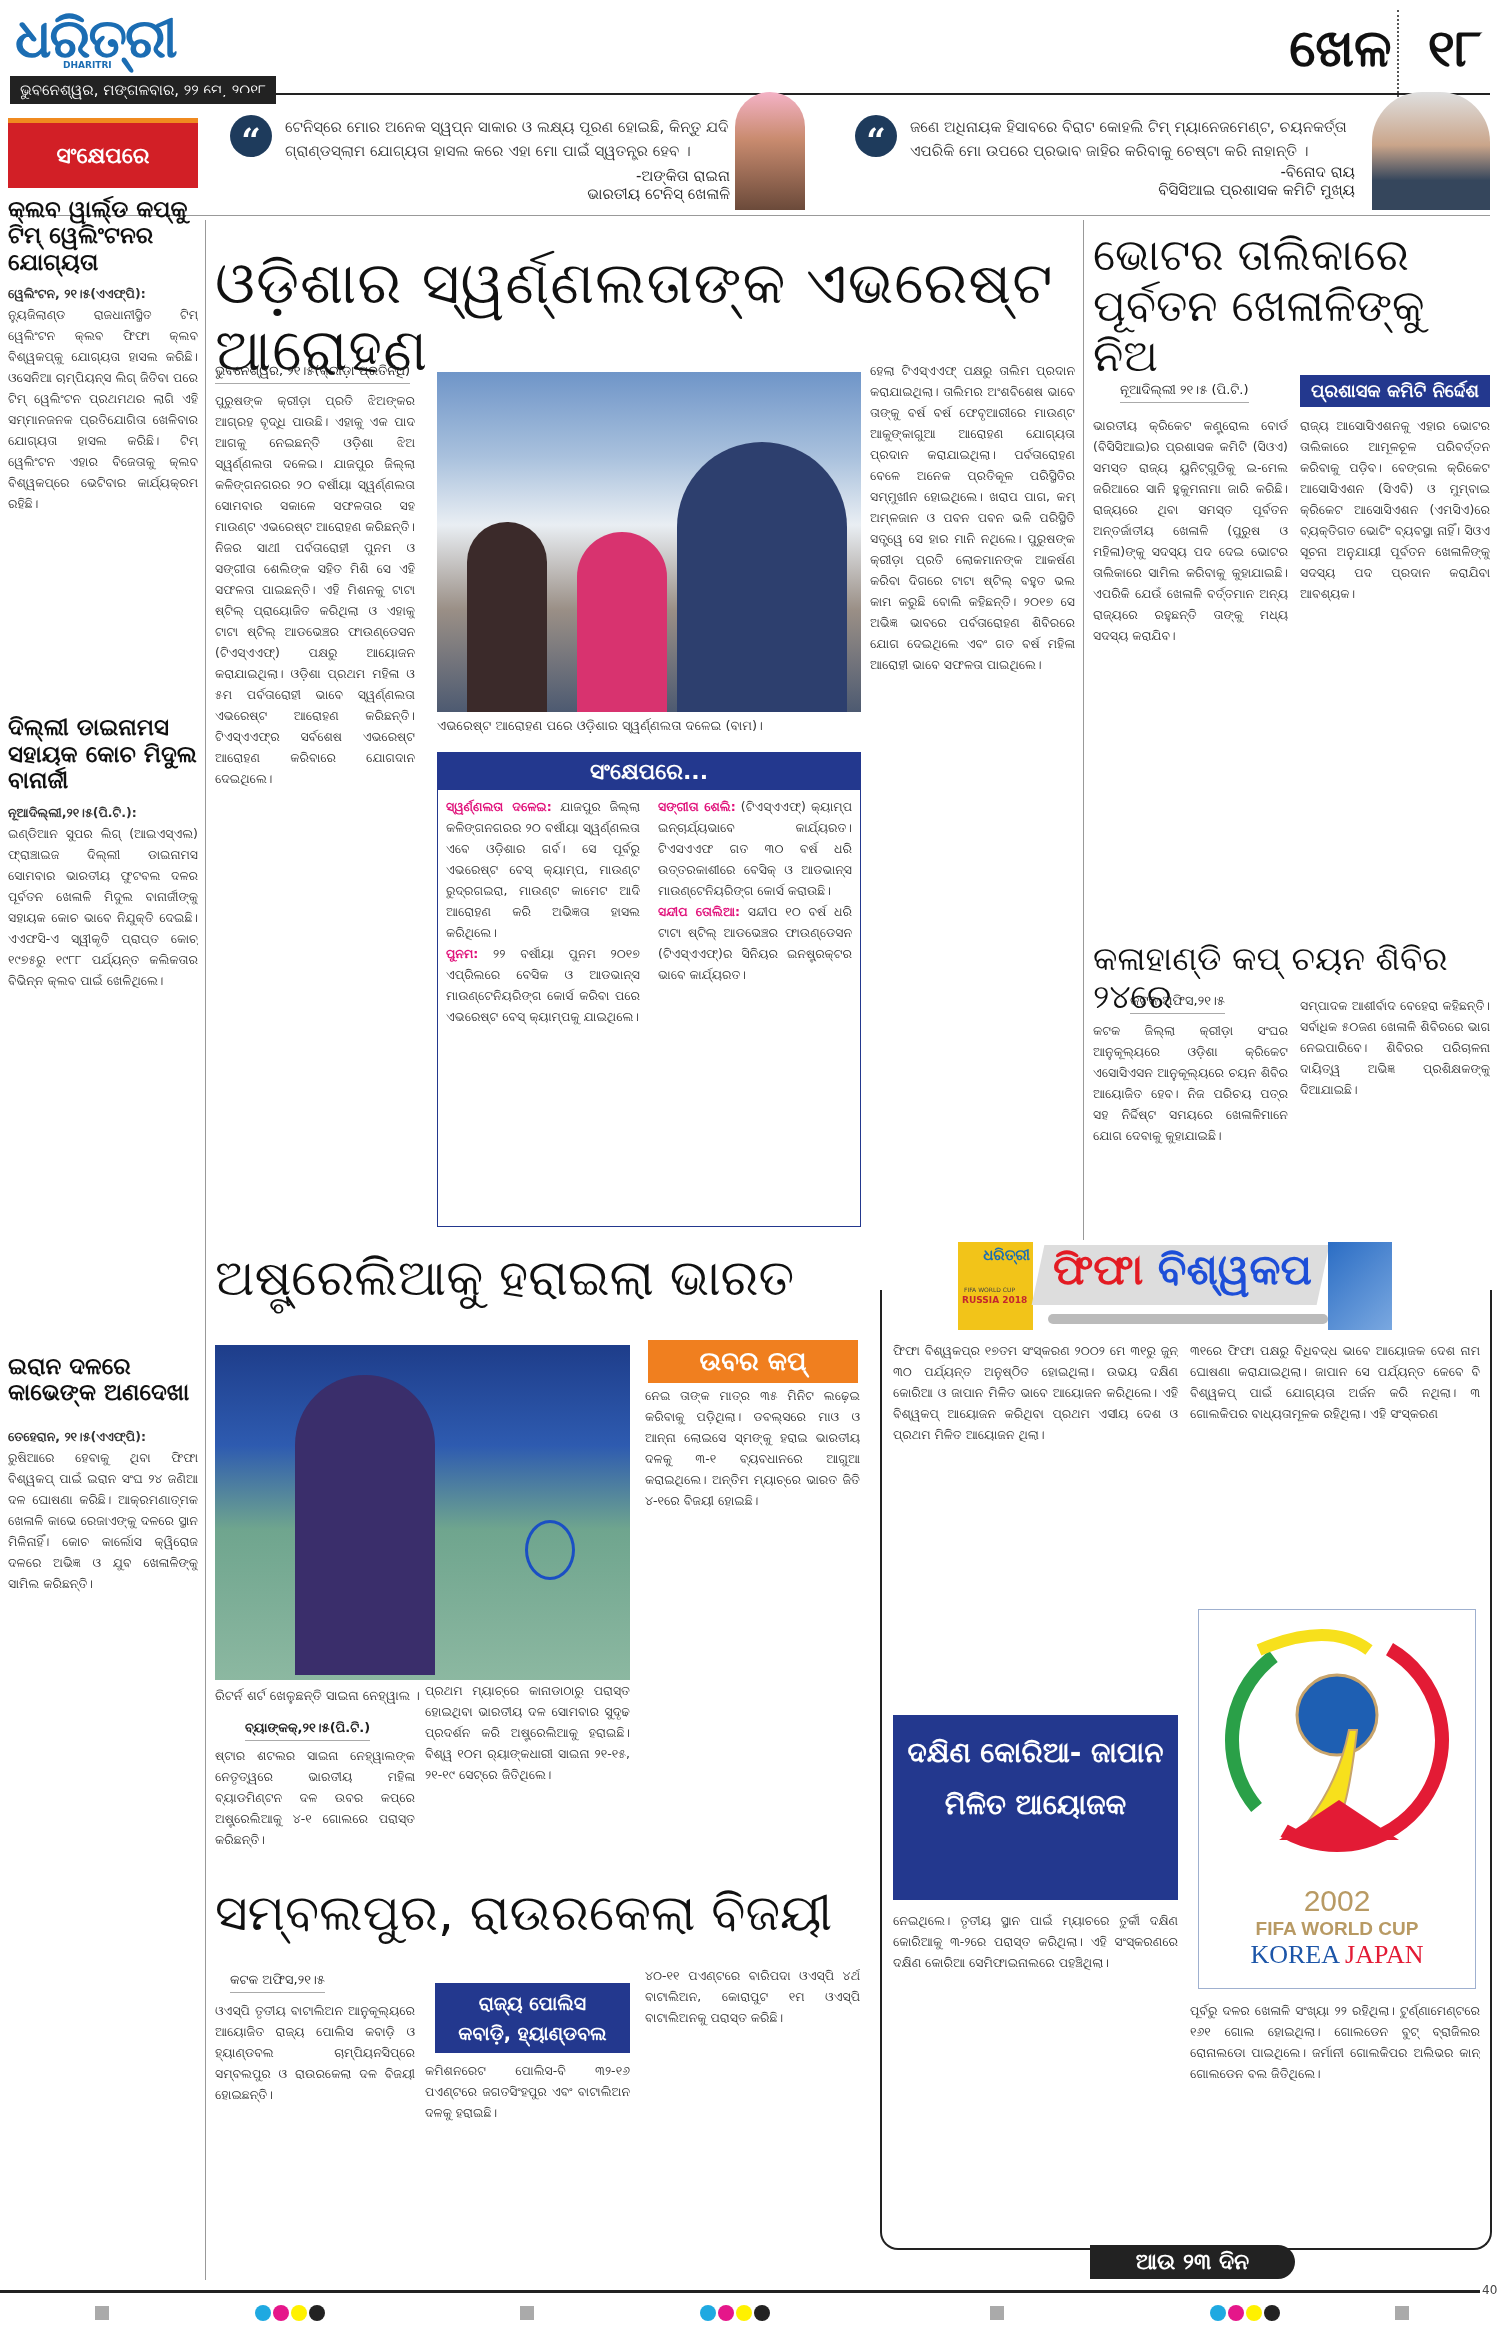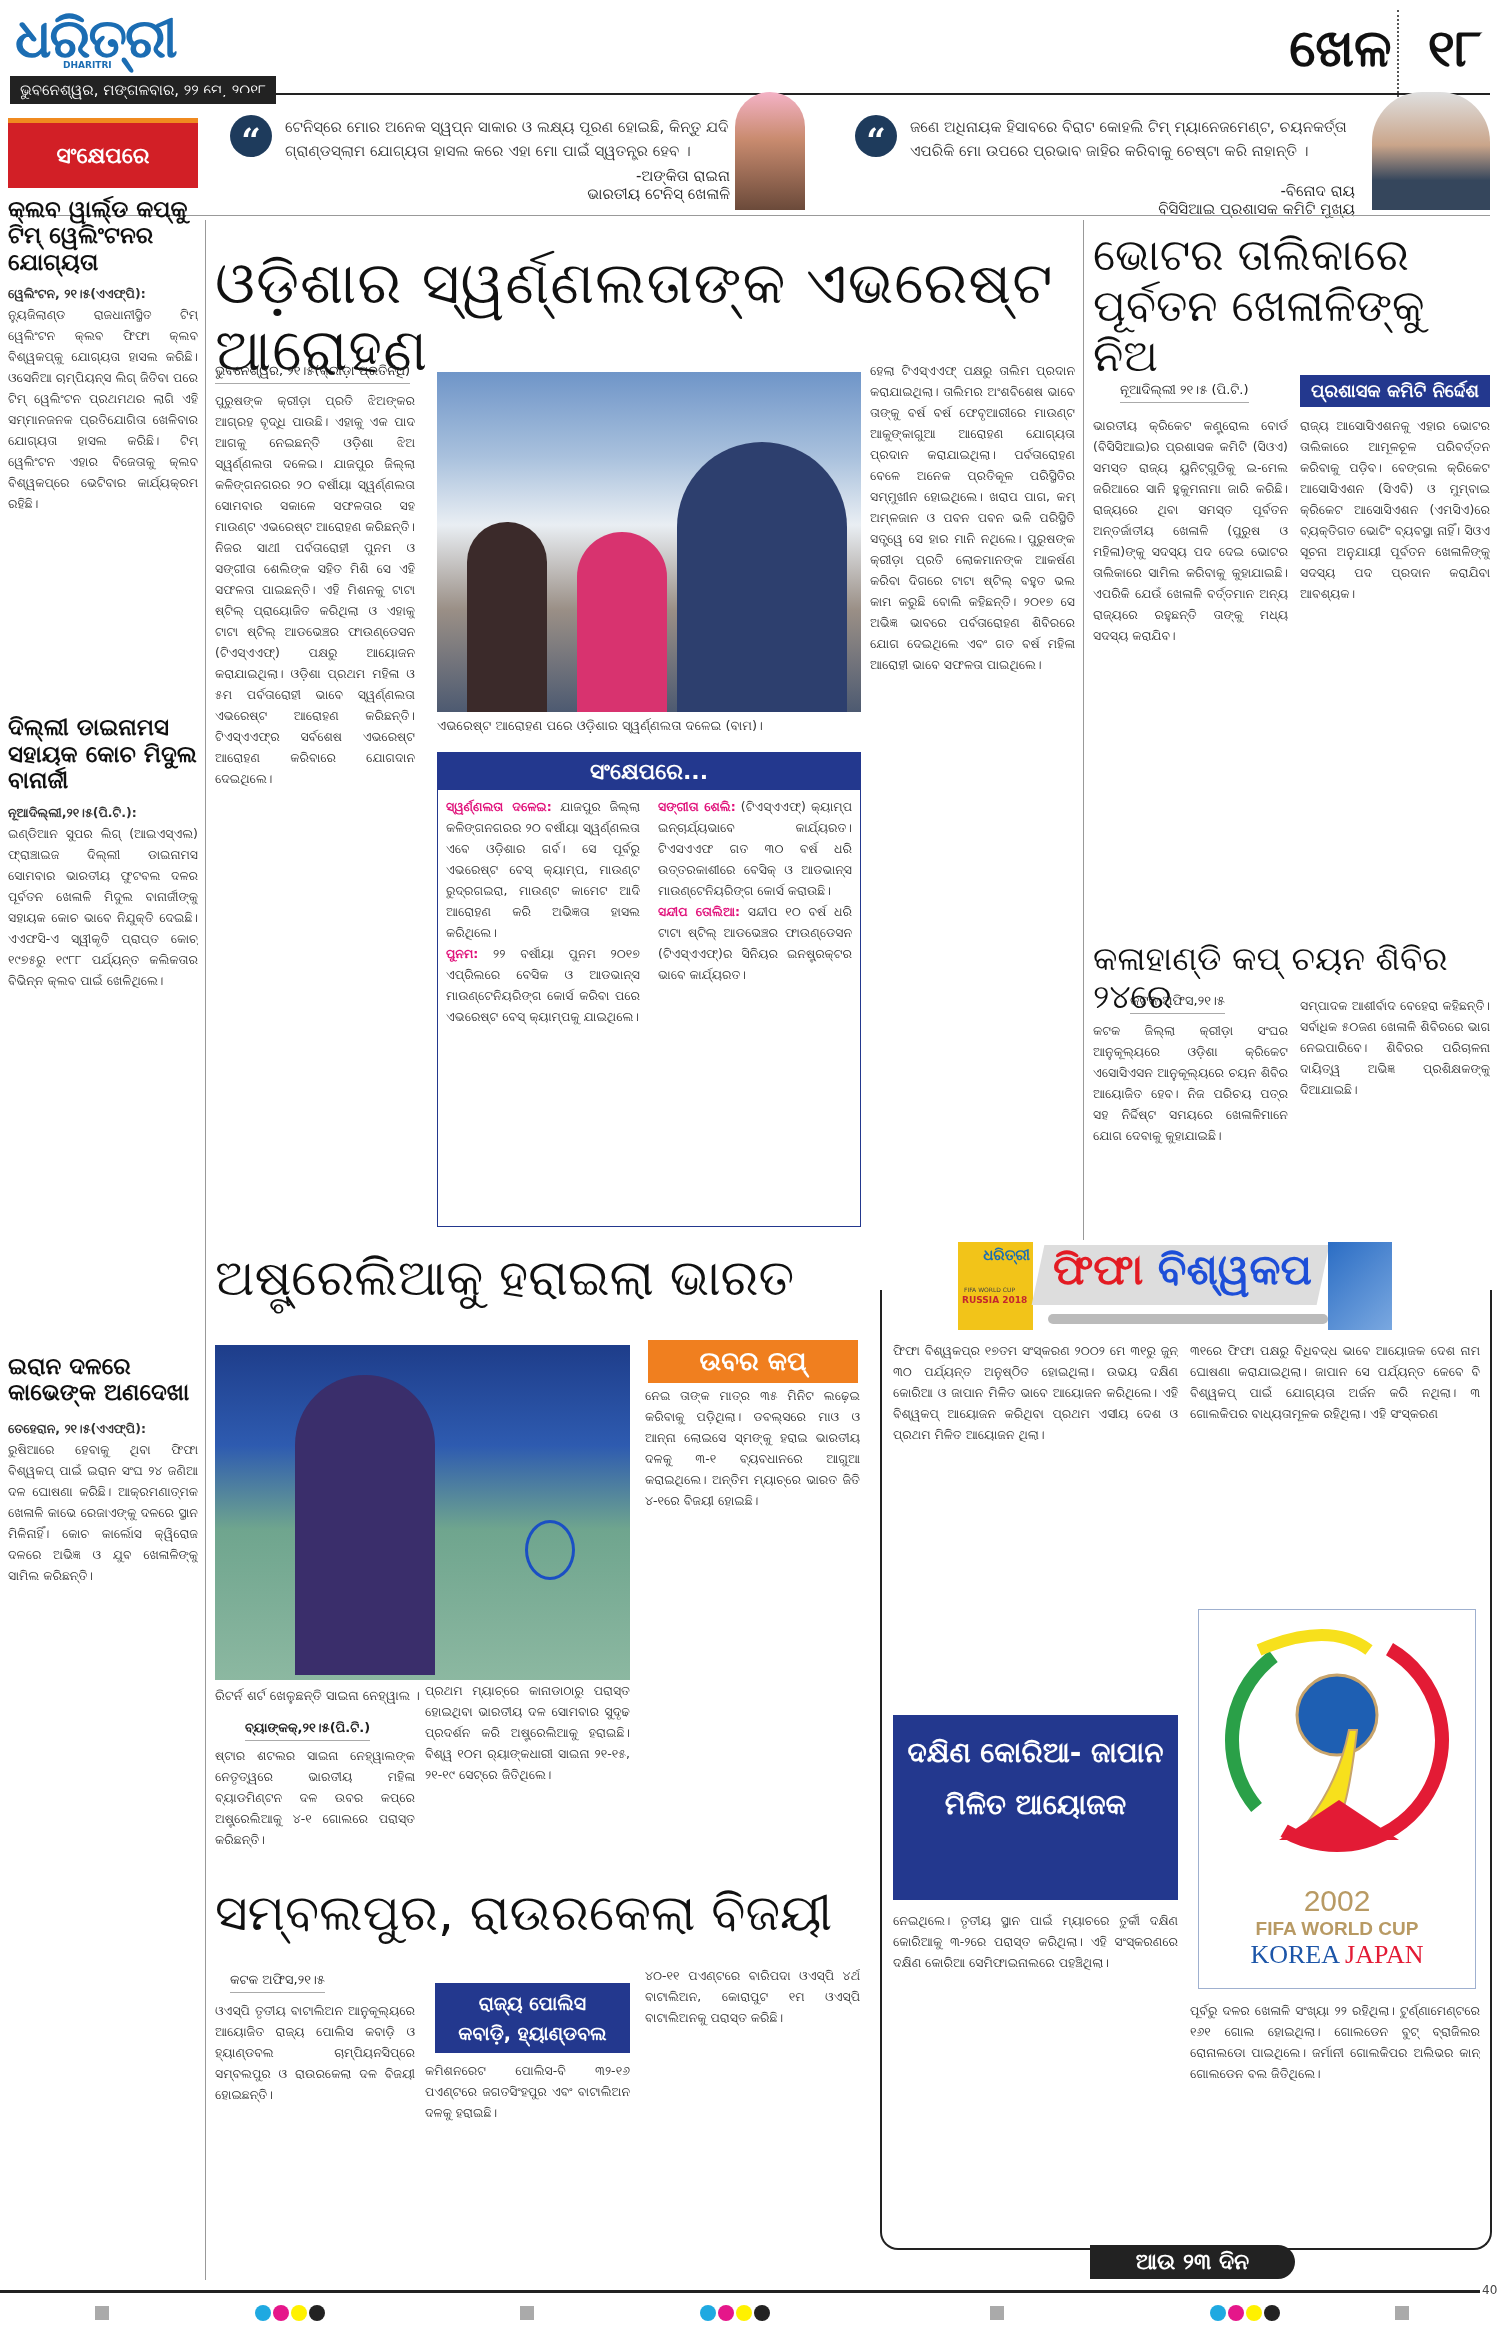--- a/index.html
+++ b/index.html
@@ -47,37 +47,37 @@
   <div class="quote-icon abs" style="left:0;top:0">“</div>
   <div class="quote-text" style="margin-left:55px">ଟେନିସ୍‌ରେ ମୋର ଅନେକ ସ୍ୱପ୍ନ ସାକାର ଓ ଲକ୍ଷ୍ୟ ପୂରଣ ହୋଇଛି, କିନ୍ତୁ ଯଦି ଗ୍ରାଣ୍ଡସ୍ଲାମ ଯୋଗ୍ୟତା ହାସଲ କରେ ଏହା ମୋ ପାଇଁ ସ୍ୱତନ୍ତ୍ର ହେବ ।</div>
   <div class="quote-attr" style="margin-top:4px;padding-right:0">-ଅଙ୍କିତା ରାଇନା</div>
   <div class="quote-attr">ଭାରତୀୟ ଟେନିସ୍ ଖେଳାଳି</div>
 </div>
 <div class="abs photo" style="left:735px;top:92px;width:70px;height:118px;border-radius:40px 40px 0 0;background:linear-gradient(#f4b2c6,#c98b6f 40%,#6b4a3a)"></div>
 
 <div class="abs" style="left:855px;top:115px;width:500px">
   <div class="quote-icon abs" style="left:0;top:0">“</div>
   <div class="quote-text" style="margin-left:55px">ଜଣେ ଅଧିନାୟକ ହିସାବରେ ବିରାଟ କୋହଲି ଟିମ୍ ମ୍ୟାନେଜମେଣ୍ଟ, ଚୟନକର୍ତ୍ତା ଏପରିକି ମୋ ଉପରେ ପ୍ରଭାବ ଜାହିର କରିବାକୁ ଚେଷ୍ଟା କରି ନାହାନ୍ତି ।</div>
-  <div class="quote-attr" style="margin-top:19px">-ବିନୋଦ ରାୟ</div>
+  <div class="quote-attr" style="margin-top:0">-ବିନୋଦ ରାୟ</div>
   <div class="quote-attr">ବିସିସିଆଇ ପ୍ରଶାସକ କମିଟି ମୁଖ୍ୟ</div>
 </div>
 <div class="abs photo" style="left:1372px;top:92px;width:118px;height:118px;border-radius:50px 50px 0 0;background:linear-gradient(#dfdfdf,#caa58a 45%,#35465c 75%)"></div>
 
 <div class="abs rule" style="left:10px;top:215px;width:1480px;height:1px;background:#999"></div>
 
 <div class="abs" style="left:8px;top:118px;width:190px">
   <div class="tag-red" style="font-size:22px;padding:20px 0">ସଂକ୍ଷେପରେ</div>
   <div class="hl" style="font-size:23px;margin-top:8px">କ୍ଲବ ୱାର୍ଲ୍ଡ କପ୍‌କୁ ଟିମ୍ ୱେଲିଂଟନର ଯୋଗ୍ୟତା</div>
   <div class="body-text" style="font-weight:bold;margin-top:8px">ୱେଲିଂଟନ, ୨୧।୫(ଏଏଫ୍‌ପି):</div>
   <div class="body-text" style="height:400px">ନ୍ୟୁଜିଲାଣ୍ଡ ରାଜଧାନୀସ୍ଥିତ ଟିମ୍ ୱେଲିଂଟନ କ୍ଲବ ଫିଫା କ୍ଲବ ବିଶ୍ୱକପ୍‌କୁ ଯୋଗ୍ୟତା ହାସଲ କରିଛି। ଓସେନିଆ ଚାମ୍ପିୟନ୍ସ ଲିଗ୍ ଜିତିବା ପରେ ଟିମ୍ ୱେଲିଂଟନ ପ୍ରଥମଥର ଲାଗି ଏହି ସମ୍ମାନଜନକ ପ୍ରତିଯୋଗିତା ଖେଳିବାର ଯୋଗ୍ୟତା ହାସଲ କରିଛି। ଟିମ୍ ୱେଲିଂଟନ ଏହାର ବିଜେତାକୁ କ୍ଲବ ବିଶ୍ୱକପ୍‌ରେ ଭେଟିବାର କାର୍ଯ୍ୟକ୍ରମ ରହିଛି।</div>
   <div class="hl" style="font-size:23px;margin-top:10px">ଦିଲ୍ଲୀ ଡାଇନାମସ ସହାୟକ କୋଚ ମିଦୁଲ ବାନାର୍ଜୀ</div>
   <div class="body-text" style="font-weight:bold;margin-top:8px">ନୂଆଦିଲ୍ଲୀ,୨୧।୫(ପି.ଟି.):</div>
   <div class="body-text" style="height:520px">ଇଣ୍ଡିଆନ ସୁପର ଲିଗ୍ (ଆଇଏସ୍ଏଲ) ଫ୍ରାଞ୍ଚାଇଜ ଦିଲ୍ଲୀ ଡାଇନାମସ ସୋମବାର ଭାରତୀୟ ଫୁଟବଲ ଦଳର ପୂର୍ବତନ ଖେଳାଳି ମିଦୁଲ ବାନାର୍ଜୀଙ୍କୁ ସହାୟକ କୋଚ ଭାବେ ନିଯୁକ୍ତି ଦେଇଛି। ଏଏଫସି-ଏ ସ୍ୱୀକୃତି ପ୍ରାପ୍ତ କୋଚ୍ ୧୯୭୫ରୁ ୧୯୮୮ ପର୍ଯ୍ୟନ୍ତ କଲିକତାର ବିଭିନ୍ନ କ୍ଲବ ପାଇଁ ଖେଳିଥିଲେ।</div>
   <div class="hl" style="font-size:23px;margin-top:10px">ଇରାନ ଦଳରେ କାଭେଙ୍କ ଅଣଦେଖା</div>
-  <div class="body-text" style="font-weight:bold;margin-top:12px">ତେହେରାନ, ୨୧।୫(ଏଏଫ୍‌ପି):</div>
+  <div class="body-text" style="font-weight:bold;margin-top:20px">ତେହେରାନ, ୨୧।୫(ଏଏଫ୍‌ପି):</div>
   <div class="body-text" style="height:700px">ରୁଷିଆରେ ହେବାକୁ ଥିବା ଫିଫା ବିଶ୍ୱକପ୍ ପାଇଁ ଇରାନ ସଂଘ ୨୪ ଜଣିଆ ଦଳ ଘୋଷଣା କରିଛି। ଆକ୍ରମଣାତ୍ମକ ଖେଳାଳି କାଭେ ରେଜାଏଙ୍କୁ ଦଳରେ ସ୍ଥାନ ମିଳିନାହିଁ। କୋଚ କାର୍ଲୋସ କ୍ୱିରୋଜ ଦଳରେ ଅଭିଜ୍ଞ ଓ ଯୁବ ଖେଳାଳିଙ୍କୁ ସାମିଲ କରିଛନ୍ତି।</div>
 </div>
 <div class="abs vline" style="left:205px;top:220px;height:2060px"></div>
 
 <div class="abs hl" style="left:215px;top:250px;width:880px;font-size:58px;font-weight:normal;letter-spacing:1px">ଓଡ଼ିଶାର ସ୍ୱର୍ଣ୍ଣଲତାଙ୍କ ଏଭରେଷ୍ଟ ଆରୋହଣ</div>
 <div class="abs" style="left:215px;top:360px;width:200px">
   <div class="dateline-small">ଭୁବନେଶ୍ୱର, ୨୧।୫(କ୍ରୀଡ଼ା ପ୍ରତିନିଧି)</div>
   <div class="body-text" style="height:850px;margin-top:6px">ପୁରୁଷଙ୍କ କ୍ରୀଡ଼ା ପ୍ରତି ଝିଅଙ୍କର ଆଗ୍ରହ ବୃଦ୍ଧି ପାଉଛି। ଏହାକୁ ଏକ ପାଦ ଆଗକୁ ନେଇଛନ୍ତି ଓଡ଼ିଶା ଝିଅ ସ୍ୱର୍ଣ୍ଣଲତା ଦଳେଇ। ଯାଜପୁର ଜିଲ୍ଲା କଳିଙ୍ଗନଗରର ୨୦ ବର୍ଷୀୟା ସ୍ୱର୍ଣ୍ଣଲତା ସୋମବାର ସକାଳେ ସଫଳତାର ସହ ମାଉଣ୍ଟ ଏଭରେଷ୍ଟ ଆରୋହଣ କରିଛନ୍ତି। ନିଜର ସାଥୀ ପର୍ବତାରୋହୀ ପୁନମ ଓ ସଙ୍ଗୀତା ଶେଲିଙ୍କ ସହିତ ମିଶି ସେ ଏହି ସଫଳତା ପାଇଛନ୍ତି। ଏହି ମିଶନକୁ ଟାଟା ଷ୍ଟିଲ୍ ପ୍ରାୟୋଜିତ କରିଥିଲା ଓ ଏହାକୁ ଟାଟା ଷ୍ଟିଲ୍ ଆଡଭେଞ୍ଚର ଫାଉଣ୍ଡେସନ (ଟିଏସ୍ଏଏଫ୍) ପକ୍ଷରୁ ଆୟୋଜନ କରାଯାଇଥିଲା। ଓଡ଼ିଶା ପ୍ରଥମ ମହିଳା ଓ ୫ମ ପର୍ବତାରୋହୀ ଭାବେ ସ୍ୱର୍ଣ୍ଣଲତା ଏଭରେଷ୍ଟ ଆରୋହଣ କରିଛନ୍ତି। ଟିଏସ୍ଏଏଫ୍‌ର ସର୍ବଶେଷ ଏଭରେଷ୍ଟ ଆରୋହଣ କରିବାରେ ଯୋଗଦାନ ଦେଇଥିଲେ।</div>
 </div>
 <div class="abs photo" style="left:437px;top:372px;width:424px;height:340px;background:linear-gradient(180deg,#6f95c8 0%,#a9c1dd 25%,#e9eef3 45%,#9a8f86 70%,#4d5a71 100%)">

